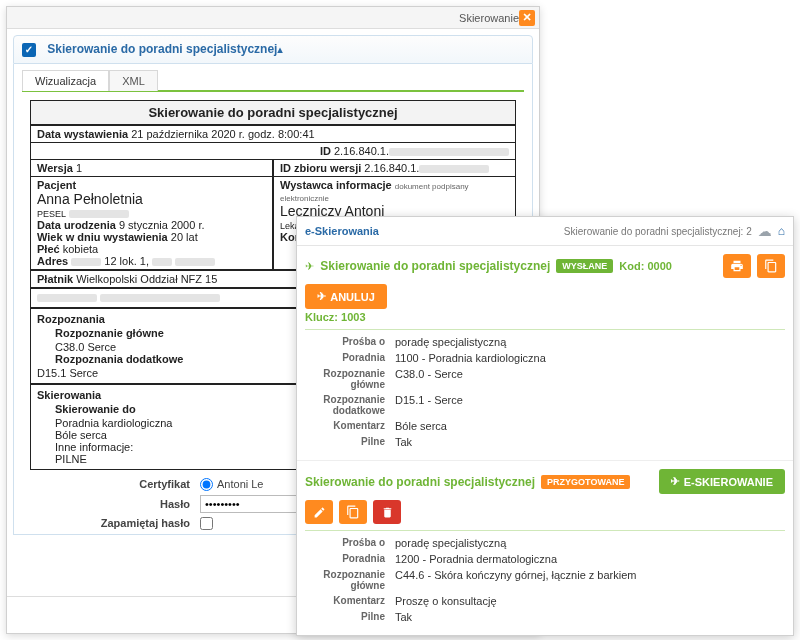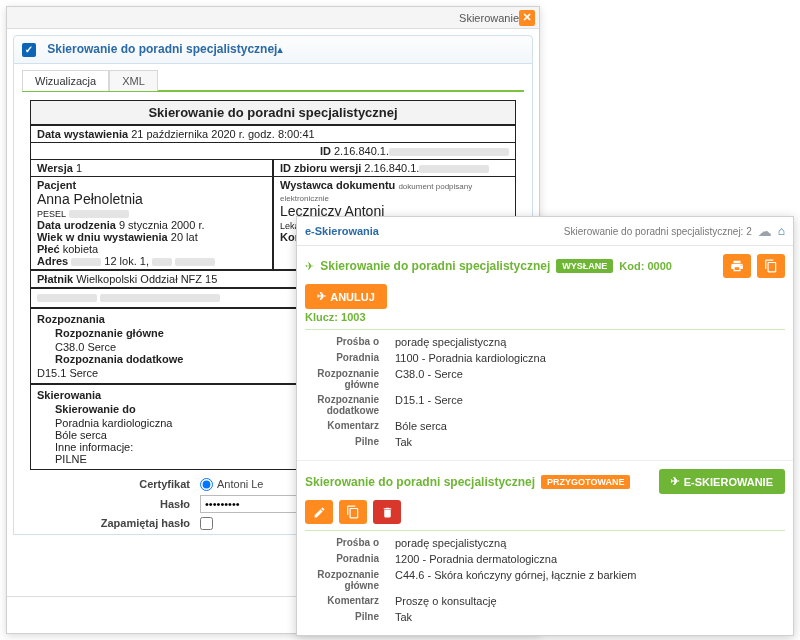--- a/index.html
+++ b/index.html
@@ -49,21 +49,21 @@
   .badge { font-size:9px; font-weight:bold; color:#fff; padding:2px 6px; border-radius:2px;}
   .badge-green{ background:#6fb536;}
   .badge-orange{ background:#ff8a1f;}
   .ref-head .kod { color:#6fb536; font-weight:bold; font-size:11px;}
   .ref-head .spacer{ flex:1;}
   .iconbtn { width:28px; height:24px; border-radius:3px; display:inline-flex; align-items:center; justify-content:center; color:#fff; cursor:pointer; font-size:12px;}
   .ref-sep { height:1px; background:#e0e0e0; margin:6px 0;}
   .ref-sep-green{ background:#cfe8b9;}
   .klucz { color:#6fb536; font-weight:bold; font-size:11px; margin-top:2px;}
   .kv { display:flex; margin:4px 0;}
-  .kv .k { width:90px; text-align:right; padding-right:16px; color:#666; font-weight:bold; font-size:10px;}
+  .kv .k { width:90px; text-align:right; padding-right:10px; color:#666; font-weight:bold; font-size:10px;}
   .kv .v { flex:1; color:#333;}
   svg { display:block;}
 </style>
 </head>
 <body>
 
 <div class="dlg-left">
   <div class="titlebar">
     <span>Skierowanie</span>
     <span class="close-x">✕</span>
@@ -102,21 +102,21 @@
         <div style="border-bottom:none">
           <span class="lbl">Pacjent</span><br>
           <span style="font-size:14px">Anna Pełnoletnia</span><br>
           <span style="font-size:9px">PESEL</span> <span class="smear" style="width:60px"></span><br>
           <span class="lbl">Data urodzenia</span> <span>9 stycznia 2000 r.</span><br>
           <span class="lbl">Wiek w dniu wystawienia</span> <span>20 lat</span><br>
           <span class="lbl">Płeć</span> <span>kobieta</span><br>
           <span class="lbl">Adres</span> <span class="smear" style="width:30px"></span> <span>12 lok. 1,</span> <span class="smear" style="width:20px"></span> <span class="smear" style="width:40px"></span>
         </div>
         <div style="border-bottom:none">
-          <span class="lbl">Wystawca dokumentu</span> <span style="font-size:8px;color:#666">dokument podpisany elektronicznie</span><br>
+          <span class="lbl">Wystawca informacje</span> <span style="font-size:8px;color:#666">dokument podpisany elektronicznie</span><br>
           <span style="font-size:14px">Leczniczy Antoni</span><br>
           <span style="font-size:9px">Lekarz NPWZ</span> <span class="smear" style="width:40px"></span><br>
           <span class="lbl">Kontakt</span> tel <span class="smear" style="width:40px"></span> <span style="font-size:9px">(służbowy bezpośredni)</span>
         </div>
       </div>
       <div class="row" style="border-bottom:2px solid #222">
         <span class="lbl">Płatnik</span> <span>Wielkopolski Oddział NFZ 15</span>
       </div>
       <div class="row" style="border-bottom:2px solid #222;height:20px">
         <span class="smear" style="width:60px"></span> <span class="smear" style="width:120px"></span>

